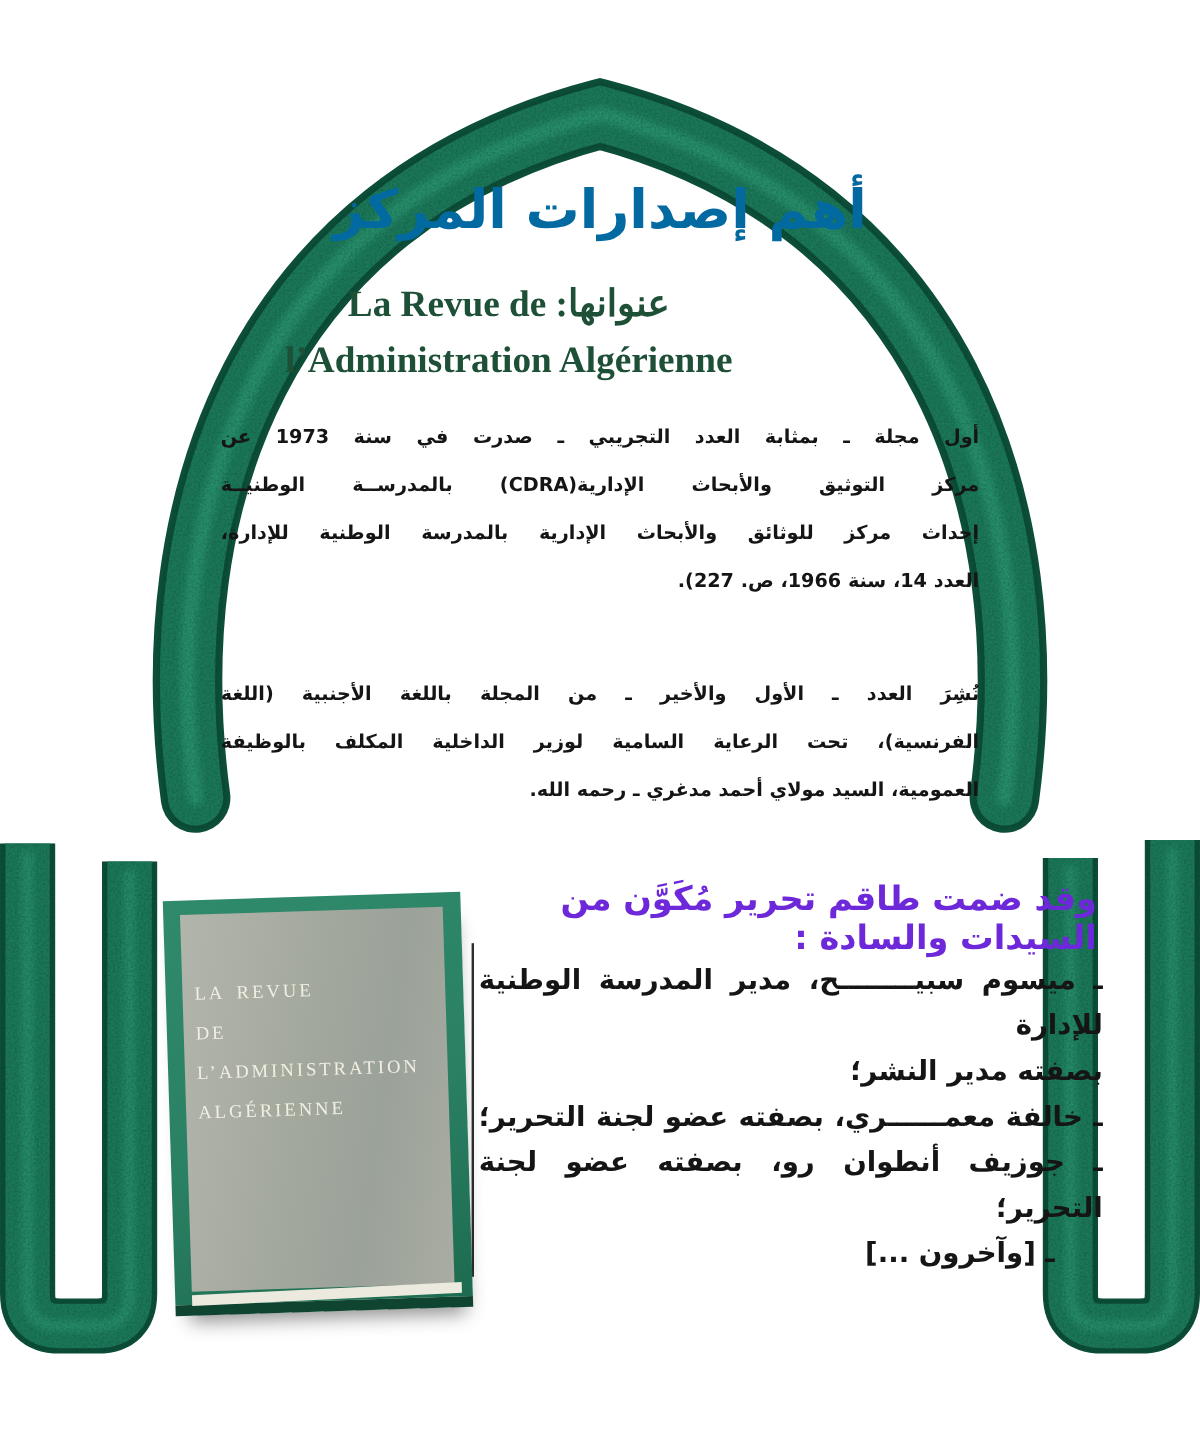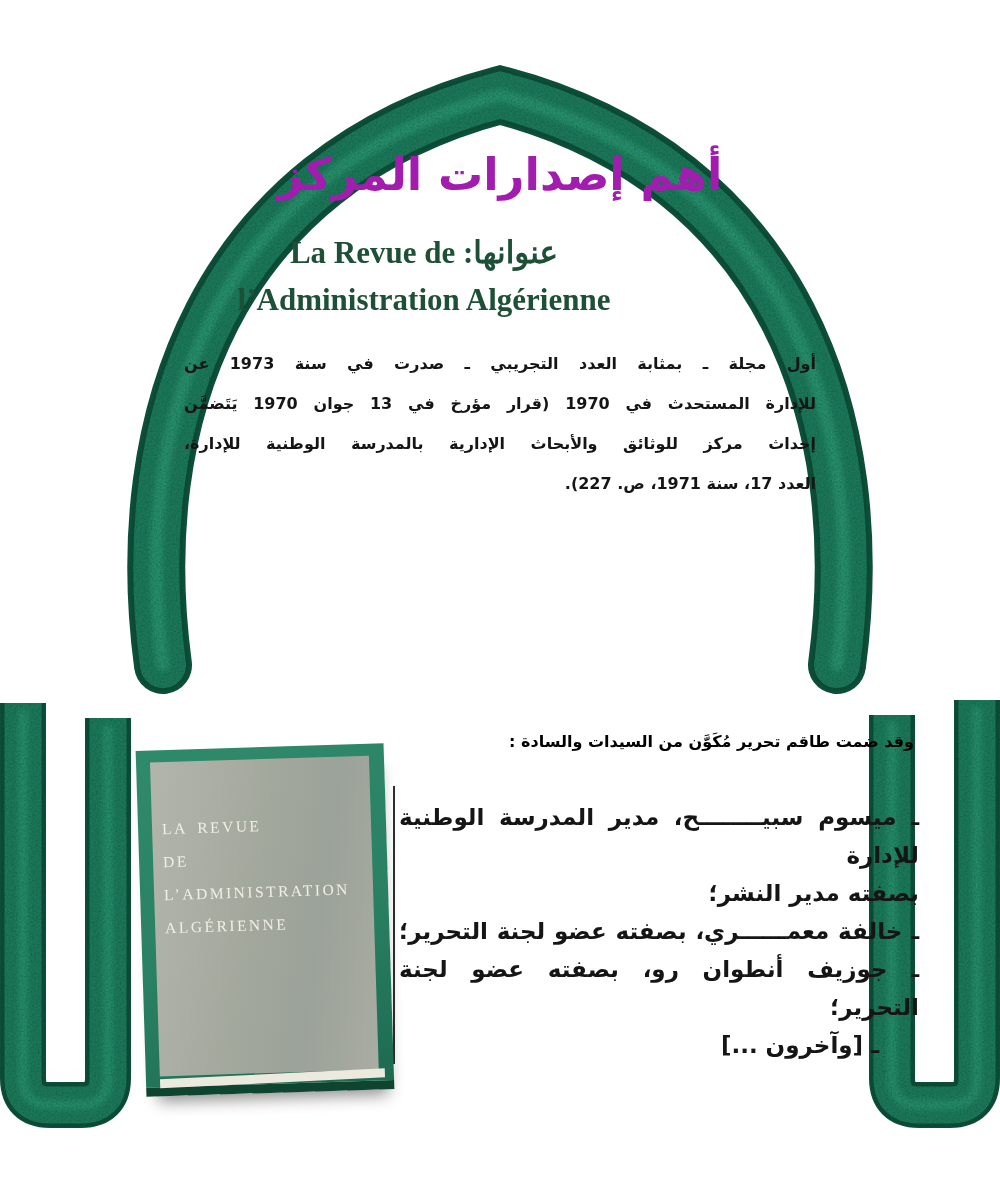--- a/index.html
+++ b/index.html
@@ -2,33 +2,33 @@
 <html lang="ar"><head>
 <meta charset="utf-8">
 <style>
   html,body{margin:0;padding:0;background:#ffffff;}
   .page{position:relative;width:1000px;height:1200px;background:#ffffff;overflow:hidden;
         font-family:"DejaVu Sans",sans-serif;}
   svg.deco{position:absolute;inset:0;pointer-events:none;}
 
   
   .title{position:absolute;top:148px;left:0;width:1000px;text-align:center;
-         font-size:45px;font-weight:bold;color:#a21caf;direction:rtl;letter-spacing:1px;}
+         font-size:45px;font-weight:bold;color:#0369a1;direction:rtl;letter-spacing:1px;}
   .subtitle{position:absolute;left:0;width:848px;text-align:center;direction:rtl;
             font-family:"Liberation Serif",serif;font-weight:bold;font-size:31px;color:#1d5036;}
   .subtitle.s1{top:234px;}
   .subtitle.s2{top:282px;}
 
   .para{position:absolute;left:184px;width:632px;direction:rtl;color:#151515;
         font-size:16px;font-weight:bold;line-height:40px;}
   .para1{top:344px;}
   .para2{top:558px;}
 
   .intro{position:absolute;right:86px;width:560px;direction:rtl;text-align:right;
-         top:732px;font-size:16px;font-weight:bold;color:#000000;}
+         top:732px;font-size:28px;font-weight:bold;color:#6d28d9;}
 
   .members{position:absolute;left:399px;width:520px;top:798px;direction:rtl;color:#151515;
            font-size:23px;font-weight:bold;line-height:38px;}
 
   .ln{text-align:justify;text-align-last:justify;}
   .ln.right{text-align-last:right;}
   .ln.cont{text-align-last:right;padding-left:168px;}
   .ln.end{text-align-last:right;padding-left:0;padding-right:40px;}
 
   
@@ -93,25 +93,30 @@
       <path d="M977 700 L977 1078 Q977 1105 950 1105 L919 1105 Q892 1105 892 1078 L892 715" fill="none" stroke="#1f7e5e" stroke-width="44"></path>
     </g>
   </svg>
 
   <div class="title">أهم إصدارات المركز</div>
   <div class="subtitle s1">عنوانها: La Revue de</div>
   <div class="subtitle s2">l’Administration Algérienne</div>
 
   <div class="para para1">
       <div class="ln just">أول مجلة ـ بمثابة العدد التجريبي ـ صدرت في سنة 1973 عن</div>
-      <div class="ln just">للإدارة المستحدث في 1970 (قرار مؤرخ في 13 جوان 1970 يَتَضمَّن</div>
+      <div class="ln just">مركز التوثيق والأبحاث الإدارية(CDRA) بالمدرســة الوطنيــة</div>
       <div class="ln just">إحداث مركز للوثائق والأبحاث الإدارية بالمدرسة الوطنية للإدارة،</div>
-      <div class="ln right">العدد 17، سنة 1971، ص. 227).</div>
+      <div class="ln right">العدد 14، سنة 1966، ص. 227).</div>
     </div>
 
+  <div class="para para2">
+      <div class="ln just">نُشِرَ العدد ـ الأول والأخير ـ من المجلة باللغة الأجنبية (اللغة</div>
+      <div class="ln just">الفرنسية)، تحت الرعاية السامية لوزير الداخلية المكلف بالوظيفة</div>
+      <div class="ln right">العمومية، السيد مولاي أحمد مدغري ـ رحمه الله.</div>
+    </div>
 
   <div class="intro">وقد ضمت طاقم تحرير مُكَوَّن من السيدات والسادة :</div>
 
   <div class="members">
       <div class="ln just">ـ ميسوم سبيــــــــح، مدير المدرسة الوطنية للإدارة</div>
       <div class="ln cont">بصفته مدير النشر؛</div>
       <div class="ln just">ـ خالفة معمــــــري، بصفته عضو لجنة التحرير؛</div>
       <div class="ln just">ـ جوزيف أنطوان رو، بصفته عضو لجنة التحرير؛</div>
       <div class="ln end">ـ [وآخرون ...]</div>
     </div>

